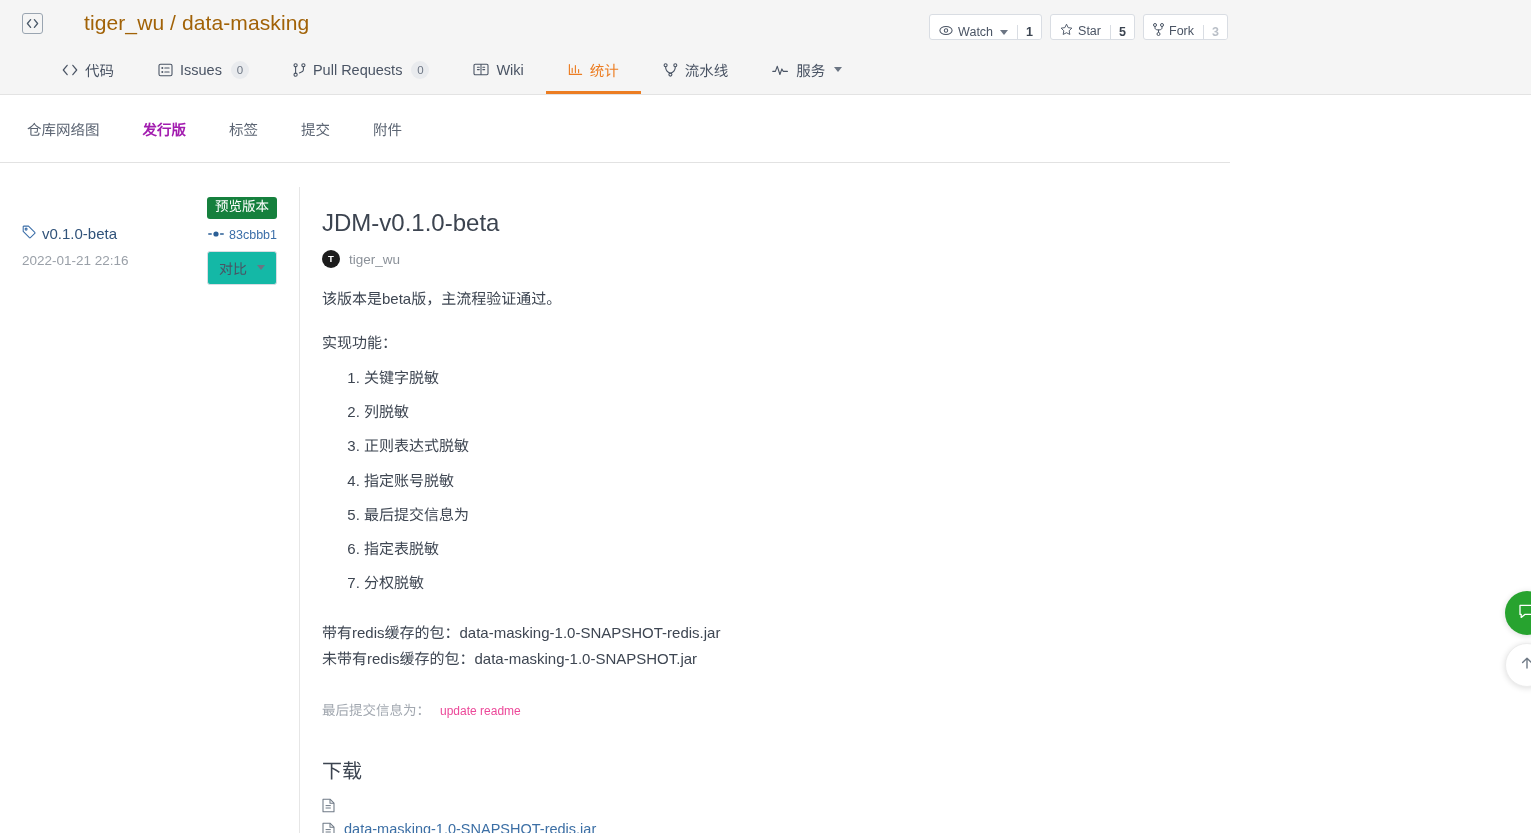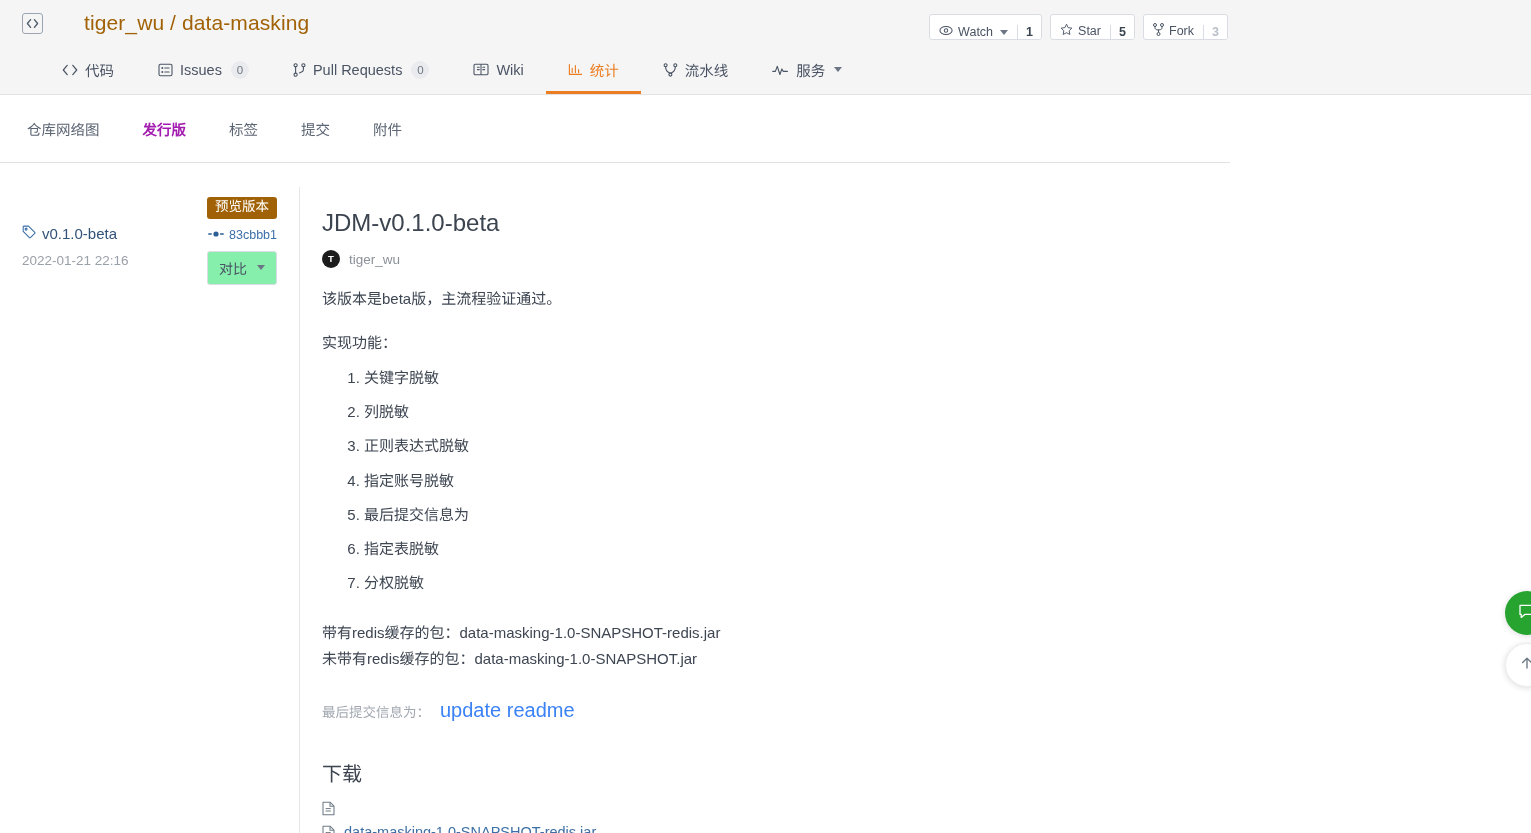--- a/index.html
+++ b/index.html
@@ -169,40 +169,40 @@
     margin-top: 11px;
     font-size: 13.5px;
     color: #9aa0a8;
   }
   .side-right {
     display: flex; flex-direction: column;
     align-items: flex-end;
     gap: 9px;
   }
   .pre-badge {
-    background: #a16207;
+    background: #15803d;
     color: #ffffff;
     font-size: 13.5px;
     padding: 3px 8px 4px;
     border-radius: 3px;
     font-weight: 500;
     line-height: 1.1;
     white-space: nowrap;
   }
   .commit-line {
     display: flex; align-items: center; gap: 5px;
     font-size: 12.5px;
     color: #3b6ea8;
     cursor: pointer;
   }
   .compare-btn {
     display: flex; align-items: center; gap: 8px;
     border: 1px solid #d9dde3;
     border-radius: 3px;
-    background: #86efac;
+    background: #14b8a6;
     padding: 6px 11px;
     font-size: 14px;
     color: #4a5464;
     cursor: pointer;
   }
 
   
   .release-main {
     flex: 1;
     padding: 0 30px 0 22px;
@@ -256,22 +256,22 @@
     color: #3e4652;
     line-height: 1.78;
   }
   .commit-msg-row {
     margin-top: 26px;
     font-size: 13.5px;
     color: #a2a8b0;
     display: flex; align-items: baseline; gap: 10px;
   }
   .commit-msg-row .msg-link {
-    color: #3b82f6;
-    font-size: 20px;
+    color: #ec4899;
+    font-size: 12px;
     cursor: pointer;
   }
   .download-heading {
     font-size: 20px;
     font-weight: 400;
     color: #3c4450;
     margin: 36px 0 14px 0;
   }
   ul.download-list {
     list-style: none;

